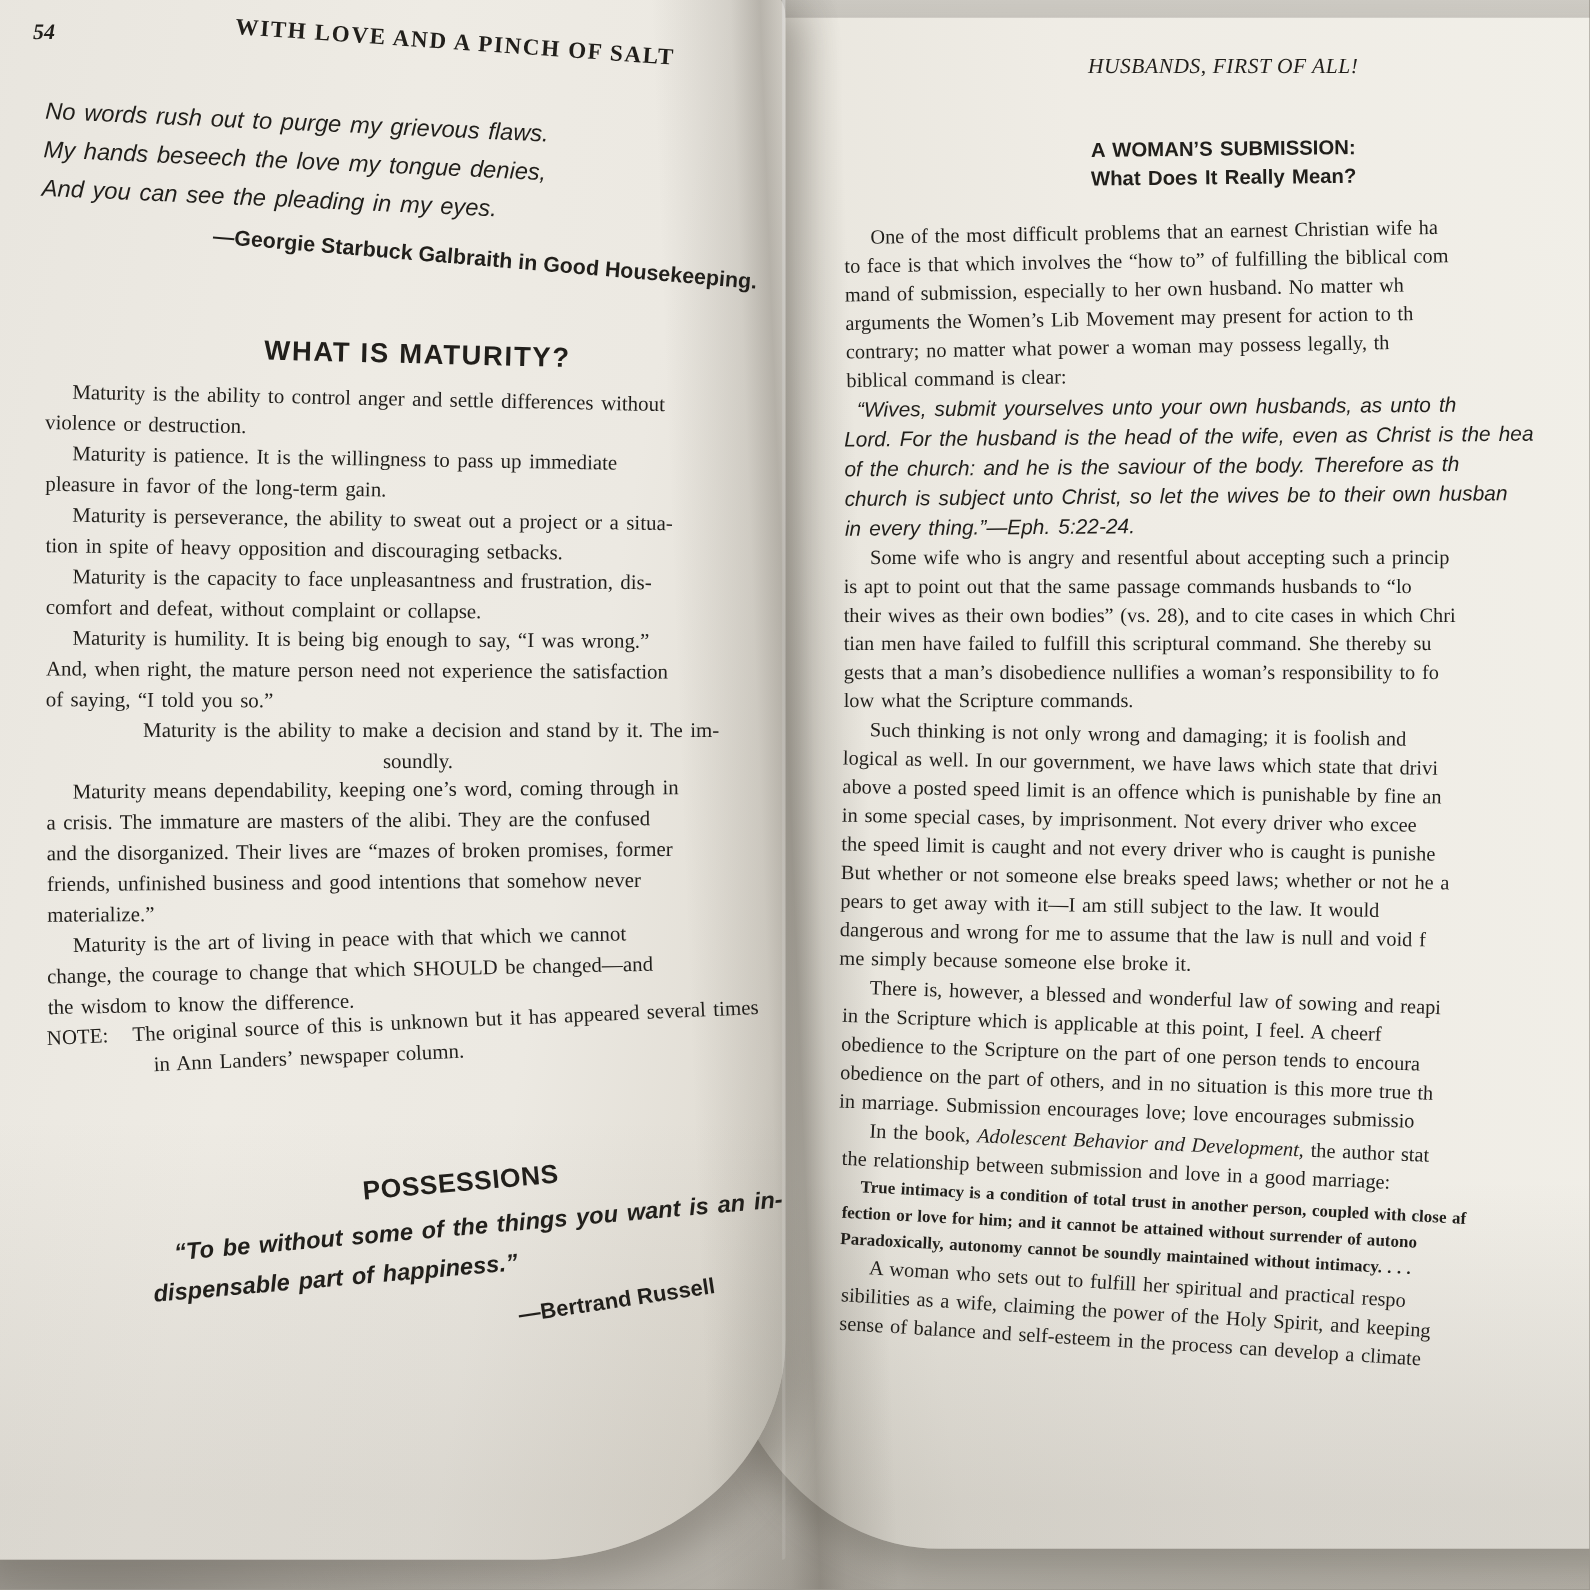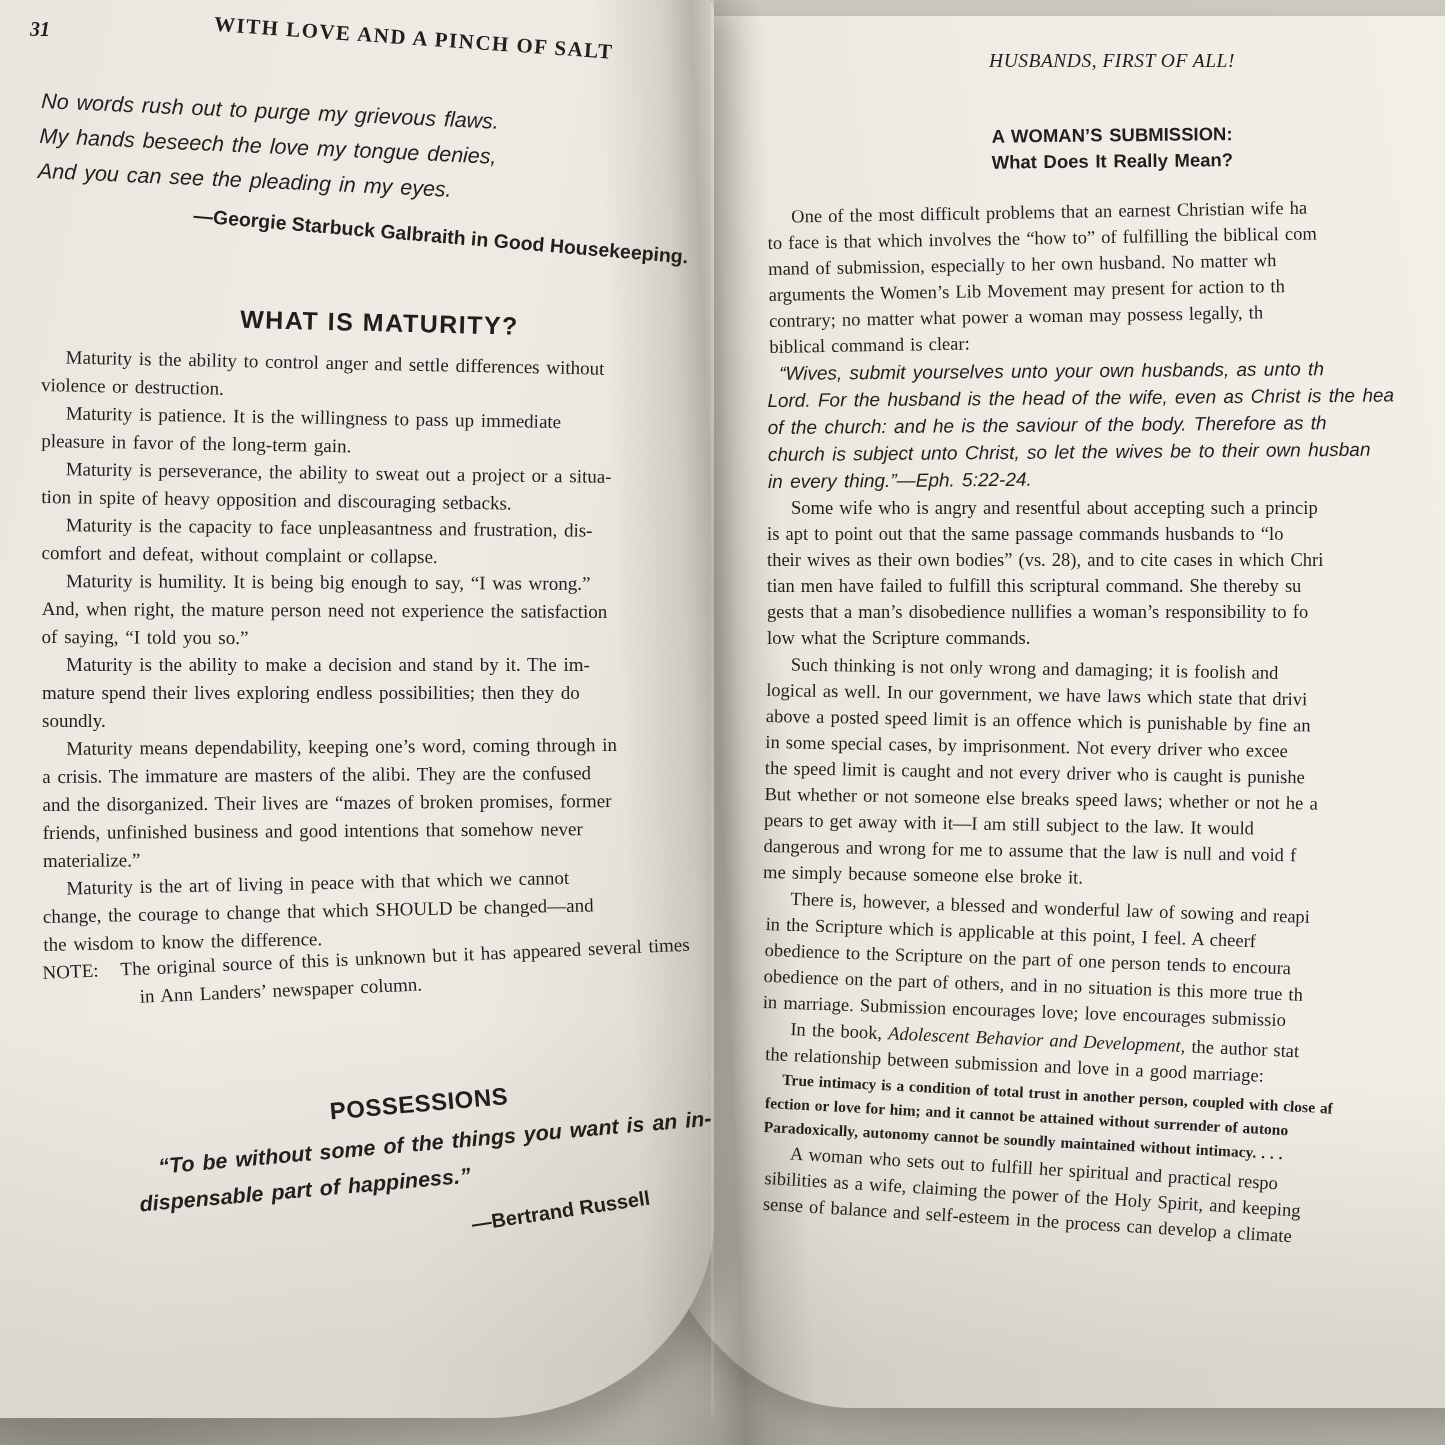--- a/index.html
+++ b/index.html
@@ -47,21 +47,21 @@
   .lp-num{position:absolute;left:-12px;top:4px;font-size:20px;font-style:italic;font-weight:bold;}
   .lp-title{text-align:center;padding-left:70px;font-size:21px;font-weight:600;letter-spacing:1.5px;transform:rotate(4deg);transform-origin:30% 0;}
   .poem{margin-top:36px;transform:rotate(2.6deg);font-family:"Liberation Sans",sans-serif;}
   .poem .ln{font-size:21.5px;line-height:35px;font-style:italic;font-weight:500;}
   .poem-attr{margin-top:2px;padding-left:158px;transform:rotate(2.2deg);transform-origin:0 0;
     font-family:"Liberation Sans",sans-serif;font-size:19.5px;font-weight:bold;}
   .mat-head{margin-top:86px;text-align:center;font-family:"Liberation Sans",sans-serif;
     font-size:25px;font-weight:600;letter-spacing:1.5px;transform:rotate(1.4deg);}
   .paras{margin-top:14px;}
   .r12{transform:rotate(1.2deg);} .r10{transform:rotate(1.0deg);} .r08{transform:rotate(.8deg);}
-  .r06{transform:rotate(.6deg);} .r03{transform:rotate(.3deg);} .r00{transform:rotate(0deg);}
+  .r06{transform:rotate(.6deg);} .r03{transform:rotate(.3deg);} .r00{transform:rotate(0deg);text-align:center;}
   .rm04{transform:rotate(-.4deg);} .rm12{transform:rotate(-1.2deg);} .rm25{transform:rotate(-2.5deg);}
   .note .ln{font-size:19px;line-height:28px;}
   .note-l2{padding-left:96px;}
   .note-label{display:inline-block;width:78px;}
   .poss{margin-top:108px;transform:rotate(-5deg);transform-origin:0 50%;font-family:"Liberation Sans",sans-serif;}
   .poss-head{text-align:center;padding-left:90px;font-size:24px;font-weight:bold;letter-spacing:.5px;}
   .poss-quote{margin-top:8px;padding-left:96px;}
   .poss-quote .ln{font-size:21.5px;line-height:36px;font-style:italic;font-weight:bold;}
   .poss-quote .ln:first-child{padding-left:22px;}
   .poss-attr{margin-top:4px;padding-left:424px;font-size:20px;font-weight:bold;transform:rotate(-3.5deg);transform-origin:100% 0;}
@@ -85,21 +85,21 @@
 <body>
 
 <div class="stage">
 
   <div class="page-right"></div>
   <div class="page-left"></div>
   <div class="gutter"></div>
 
   <div class="left-text body-l">
     <div class="lp-header">
-      <span class="lp-num">31</span>
+      <span class="lp-num">54</span>
       <div class="lp-title">WITH LOVE AND A PINCH OF SALT</div>
     </div>
 
     <div class="poem blk">
       <span class="ln">No words rush out to purge my grievous flaws.</span>
       <span class="ln">My hands beseech the love my tongue denies,</span>
       <span class="ln">And you can see the pleading in my eyes.</span>
       <div class="poem-attr">—Georgie Starbuck Galbraith in Good Housekeeping.</div>
     </div>
 
@@ -122,21 +122,20 @@
         <span class="ln ind">Maturity is the capacity to face unpleasantness and frustration, dis-</span>
         <span class="ln">comfort and defeat, without complaint or collapse.</span>
       </div>
       <div class="blk r03">
         <span class="ln ind">Maturity is humility. It is being big enough to say, “I was wrong.”</span>
         <span class="ln">And, when right, the mature person need not experience the satisfaction</span>
         <span class="ln">of saying, “I told you so.”</span>
       </div>
       <div class="blk r00">
         <span class="ln ind">Maturity is the ability to make a decision and stand by it. The im-</span>
-        <span class="ln">mature spend their lives exploring endless possibilities; then they do</span>
         <span class="ln">soundly.</span>
       </div>
       <div class="blk rm04">
         <span class="ln ind">Maturity means dependability, keeping one’s word, coming through in</span>
         <span class="ln">a crisis. The immature are masters of the alibi. They are the confused</span>
         <span class="ln">and the disorganized. Their lives are “mazes of broken promises, former</span>
         <span class="ln">friends, unfinished business and good intentions that somehow never</span>
         <span class="ln">materialize.”</span>
       </div>
       <div class="blk rm12">

